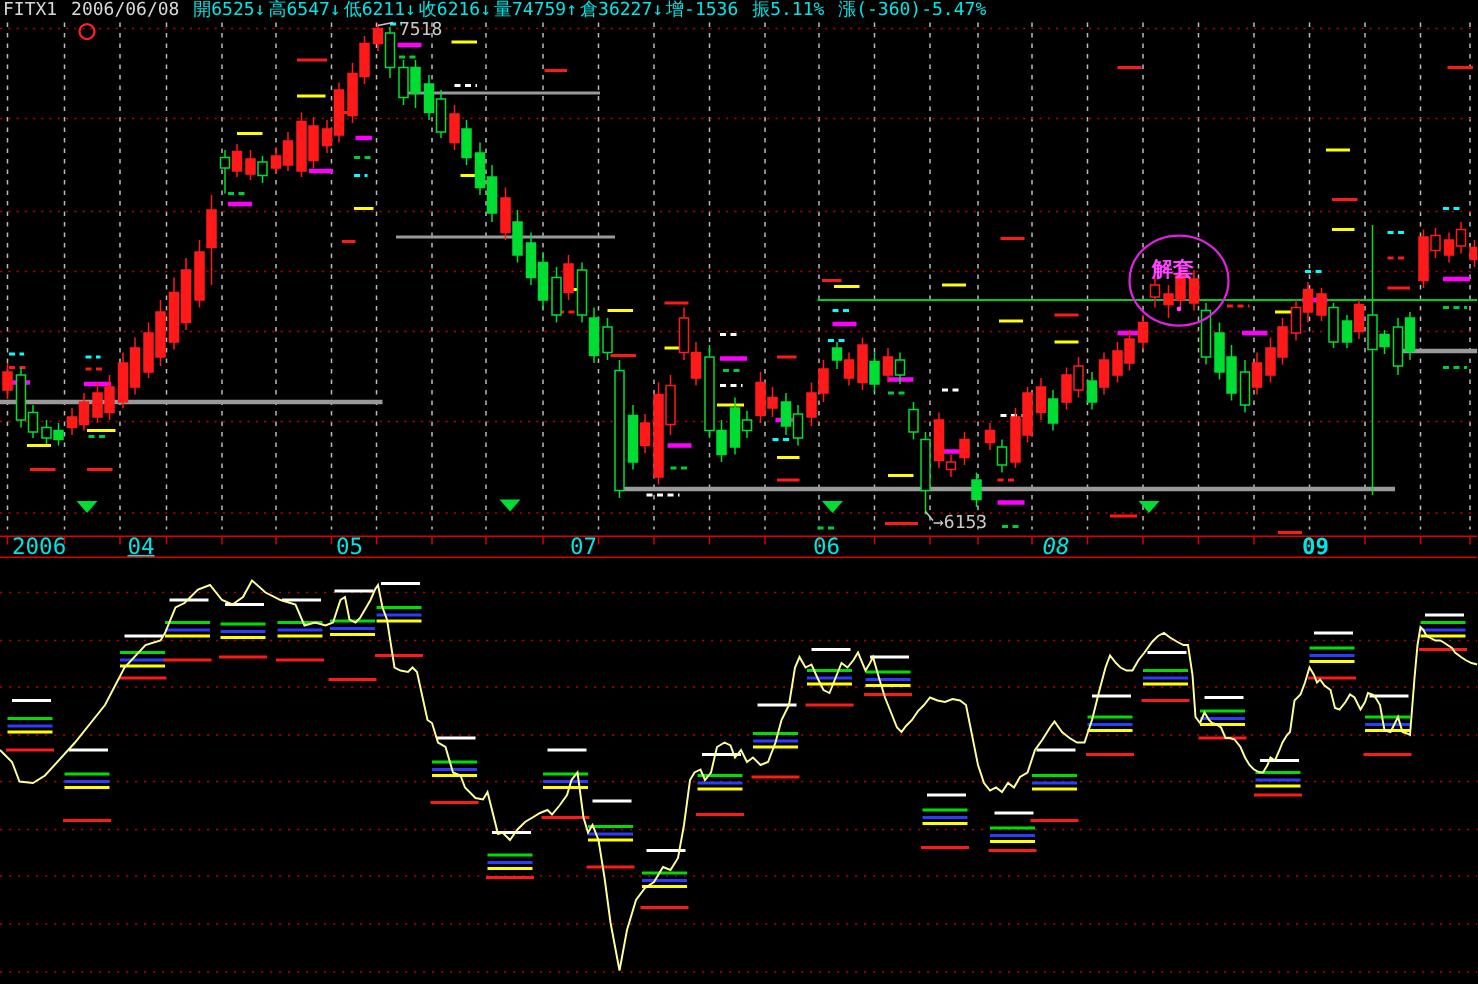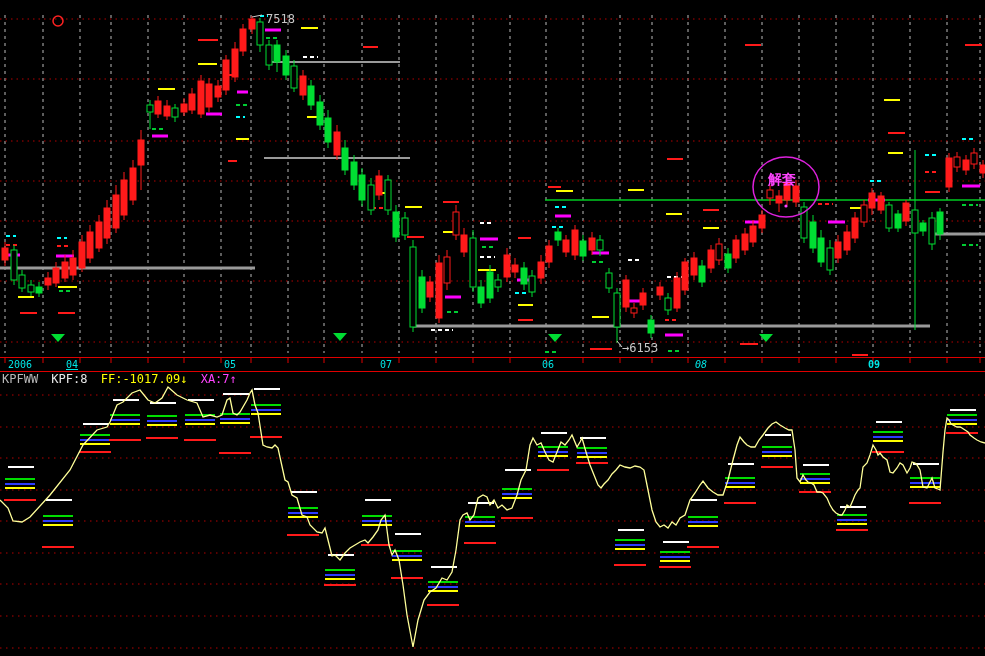--- a/index.html
+++ b/index.html
@@ -6,21 +6,21 @@
   .stage{position:relative;width:985px;height:656px;background:#000;overflow:hidden;
          font-family:"DejaVu Sans Mono","Liberation Mono",monospace;}
   svg.cv{position:absolute;left:0;top:0;z-index:1;}
   .hdr{position:absolute;left:2px;top:0;height:13px;line-height:13px;font-size:12px;
        white-space:nowrap;z-index:3;letter-spacing:0;}
   .hdr .w{color:#d8d8d8;}
   .hdr .c{color:#00e5e5;}
   .hdr span{margin-right:2px;}
   .axisband{position:absolute;left:0;top:357px;width:985px;height:13px;
             border-top:1px solid #e00000;border-bottom:1px solid #e00000;z-index:2;}
-  .mlabel{position:absolute;top:1px;font-size:10px;line-height:11px;color:#00e5e5;}
+  .mlabel{position:absolute;top:1px;font-size:15px;line-height:11px;color:#00e5e5;}
   .kpfbar{position:absolute;left:2px;top:373px;height:13px;line-height:13px;font-size:12px;
           white-space:nowrap;z-index:3;}
   .kpfbar .g{color:#b8b8b8;}
   .kpfbar .w{color:#e8e8e8;}
   .kpfbar .y{color:#ffff00;}
   .kpfbar .m{color:#ff44ff;}
   .kpfbar span{margin-right:6px;}
 </style>
 </head>
 <body>
@@ -590,31 +590,32 @@
         <rect x="947" y="414" width="30" height="2" fill="#00dd00"></rect>
         <rect x="947" y="419" width="30" height="2" fill="#2b3cff"></rect>
         <rect x="947" y="423" width="30" height="2" fill="#ffff00"></rect>
         <rect x="946" y="432" width="32" height="2" fill="#ff1a1a"></rect>
       </g>
       <g>
         <polyline points="0,500 8,508 13,521 22,522 30,517 50,495 70,470 83,445 97,430 107,427 110,422 117,405 123,402 132,393 140,390 148,400 155,403 162,398 168,387 177,395 187,400 197,403 203,417 210,415 217,417 222,415 227,400 230,398 233,413 237,415 240,412 247,400 250,393 252,390 255,405 258,413 263,445 267,447 272,448 275,445 278,448 285,480 288,482 292,495 297,498 302,515 307,517 310,525 317,532 322,533 325,528 328,540 332,556 335,555 340,560 345,553 350,548 355,545 360,542 365,540 368,543 373,537 378,530 381,520 385,515 389,545 392,555 395,550 399,560 403,585 407,615 413,647 418,620 424,600 430,592 436,588 442,578 447,580 452,572 456,550 460,520 463,515 467,513 470,520 474,515 478,498 483,495 487,497 490,505 494,500 498,508 502,505 507,510 512,508 517,495 521,480 526,470 530,445 533,438 537,445 541,443 545,452 549,460 553,462 557,452 561,442 565,445 569,440 572,435 577,447 580,442 582,438 586,452 590,465 594,475 598,485 601,488 604,484 608,480 612,474 616,470 620,465 625,467 630,468 635,466 640,467 644,470 648,490 652,510 656,522 660,527 664,525 668,528 672,522 676,525 680,518 685,515 690,500 695,493 700,485 703,481 708,488 713,492 718,495 723,495 728,480 733,460 737,445 740,437 744,442 747,445 751,447 755,447 759,440 763,435 768,428 772,424 776,422 780,425 785,428 789,430 792,430 795,450 797,478 800,482 803,475 806,480 808,482 811,483 814,485 817,492 820,492 823,493 827,498 830,505 833,510 836,513 840,515 842,515 845,510 847,505 850,507 853,500 855,495 858,490 860,488 863,467 867,463 870,455 873,445 876,450 878,455 880,453 883,457 887,460 890,472 893,473 897,468 900,463 903,465 907,473 910,468 912,462 915,463 917,465 920,470 923,487 927,488 930,482 932,478 935,488 938,489 940,490 943,452 945,430 947,418 949,420 951,424 953,425 957,427 960,427 962,428 965,430 968,432 970,435 974,438 977,440 981,442 985,443" fill="none" stroke="#ffff99" stroke-width="1.3"></polyline>
       </g>
     </svg>
 
+  <div class="hdr">
+    <span class="w">FITX1</span>
+    <span class="w">2006/06/08</span>
+    <span class="c">開6525↓</span><span class="c">高6547↓</span><span class="c">低6211↓</span><span class="c">收6216↓</span><span class="c">量74759↑</span><span class="c">倉36227↓</span><span class="c">增-1536</span>
+    <span class="c">振5.11%</span>
+    <span class="c">漲(-360)-5.47%</span>
+  </div>
 
   <div class="axisband" id="axisband">
       <span class="mlabel" style="left: 8px;">2006</span>
-      <span class="mlabel" style="left: 66px; text-decoration: underline;">04</span>
+      <span class="mlabel" style="left: 85px; text-decoration: underline;">04</span>
       <span class="mlabel" style="left: 224px;">05</span>
       <span class="mlabel" style="left: 380px;">07</span>
       <span class="mlabel" style="left: 542px;">06</span>
       <span class="mlabel" style="left: 695px; font-style: italic;">08</span>
       <span class="mlabel" style="left: 868px; font-weight: bold;">09</span>
     </div>
 
-  <div class="kpfbar">
-    <span class="g">KPFWW</span>
-    <span class="w">KPF:8</span>
-    <span class="y">FF:-1017.09↓</span>
-    <span class="m">XA:7↑</span>
-  </div>
 
 </div>
 
 </body></html>

